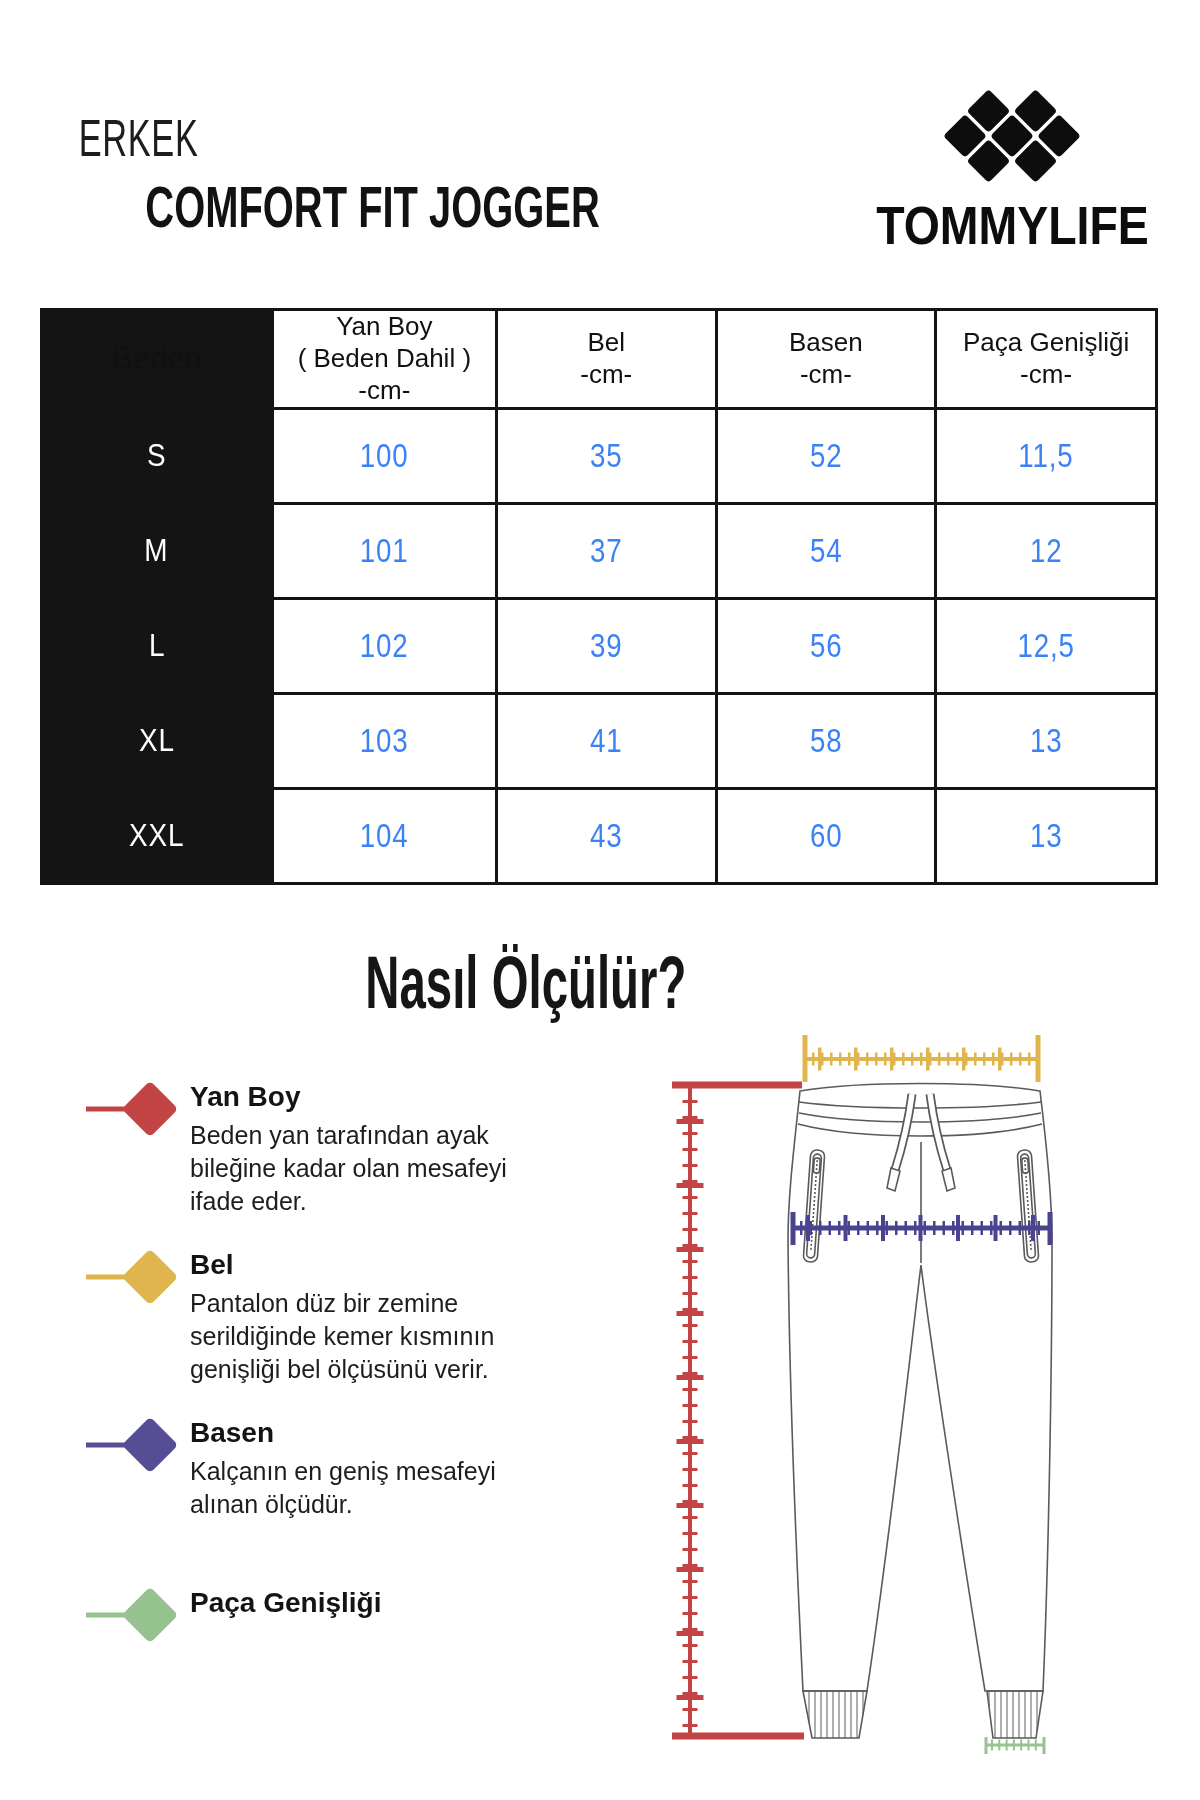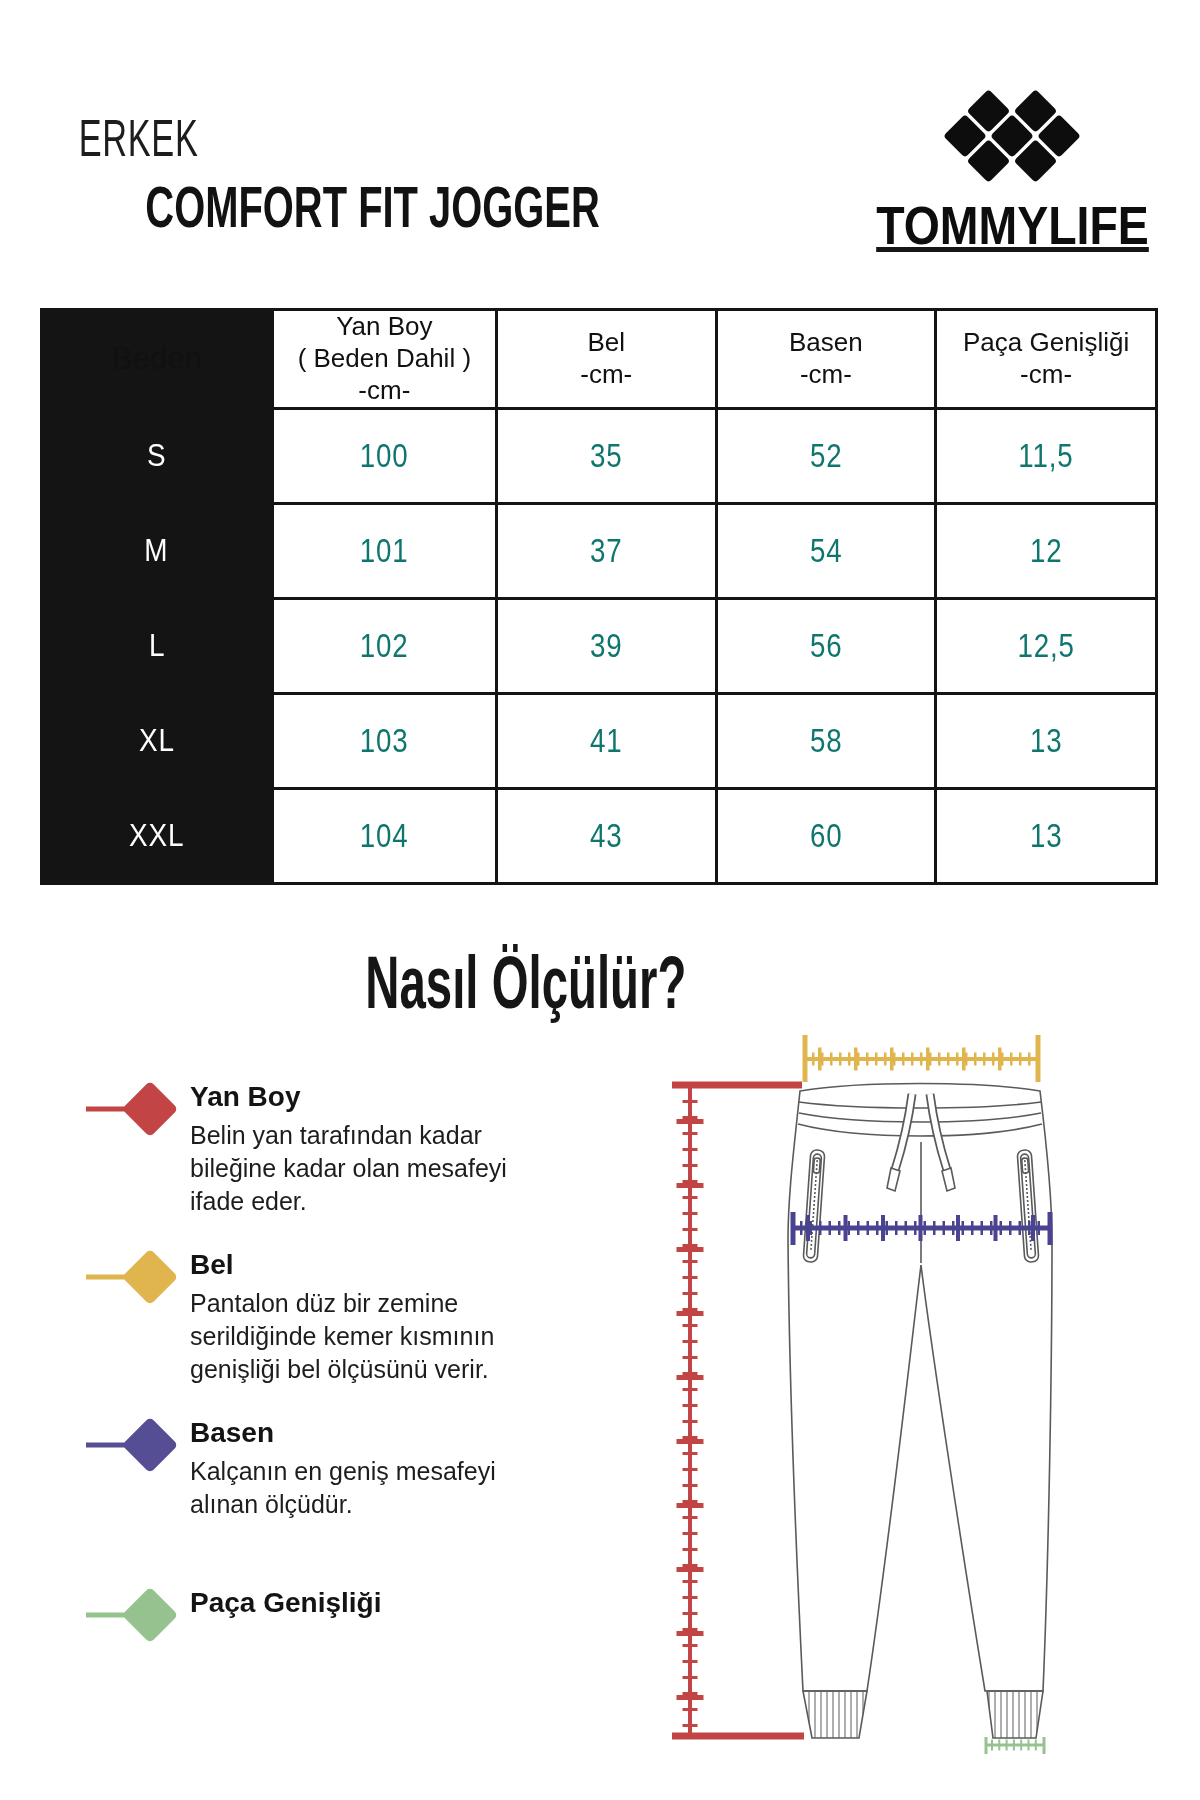--- a/index.html
+++ b/index.html
@@ -6,39 +6,39 @@
   body{
     width:1200px;height:1800px;position:relative;background:#ffffff;
     font-family:"Liberation Sans", sans-serif;color:#161616;overflow:hidden;
   }
   .abs{position:absolute;}
   .condensed{display:inline-block;white-space:nowrap;transform-origin:0 50%;}
 
   
   .category{left:48px;top:108px;font-size:52px;font-weight:400;letter-spacing:1px;transform:scaleX(.66);color:#1d1d1d;}
   .product{left:48px;top:174px;font-size:57px;font-weight:700;letter-spacing:0;transform:scaleX(.70);color:#121212;}
-  .logo-wrap{left:852px;top:84px;width:320px;display:flex;flex-direction:column;align-items:center;text-decoration:underline;}
+  .logo-wrap{left:852px;top:84px;width:320px;display:flex;flex-direction:column;align-items:center;}
   .brand{font-size:54px;font-weight:700;transform:scaleX(.86);transform-origin:50% 50%;margin-top:4px;color:#0d0d0d;}
 
   
   table.size{
     position:absolute;left:40px;top:308px;width:1118px;border-collapse:collapse;
     table-layout:fixed;
   }
   table.size th, table.size td{
     border:3px solid #141414;text-align:center;vertical-align:middle;padding:0;
   }
   table.size thead tr{height:99px;}
   table.size tbody tr{height:95px;}
   th.hdr{font-size:26px;font-weight:400;line-height:1.22;color:#111;}
   th.hdr span{display:block;}
   .beden-col{background:#141414;color:#ffffff;}
   th.beden-head{font-size:31px;font-weight:400;}
   td.size-label{font-size:31px;color:#fff;}
-  td.val{font-size:33px;color:#0f766e;}
+  td.val{font-size:33px;color:#3b82f6;}
   td.val .n{display:inline-block;transform:scaleX(.84);letter-spacing:1px;}
   td.size-label .n{display:inline-block;transform:scaleX(.9);letter-spacing:1px;}
 
   
   .section-title{left:0;top:940px;width:1052px;text-align:center;font-size:74px;font-weight:700;}
   .section-title .condensed{transform:scaleX(.64);transform-origin:50% 50%;}
 
   .legend-item{position:absolute;left:86px;display:flex;align-items:flex-start;}
   .legend-icon{flex:0 0 96px;margin-top:-8px;}
   .legend-text{width:340px;margin-left:8px;}
@@ -145,21 +145,21 @@
   <span class="condensed">Nasıl Ölçülür?</span>
 </div>
 
 <div class="legend-item" style="top:1080px;">
   <svg class="legend-icon" width="96" height="74" viewBox="0 0 96 74">
     <line x1="0" y1="37" x2="46" y2="37" stroke-width="5" stroke="#C24444"></line>
     <rect x="44" y="17" width="40" height="40" rx="5" transform="rotate(45 64 37)" fill="#C24444"></rect>
   </svg>
   <div class="legend-text">
     <div class="legend-title">Yan Boy</div>
-    <div class="legend-desc">Belin yan tarafından kadar bileğine kadar olan mesafeyi ifade eder.</div>
+    <div class="legend-desc">Beden yan tarafından ayak bileğine kadar olan mesafeyi ifade eder.</div>
   </div>
 </div>
 
 <div class="legend-item" style="top:1248px;">
   <svg class="legend-icon" width="96" height="74" viewBox="0 0 96 74">
     <line x1="0" y1="37" x2="46" y2="37" stroke-width="5" stroke="#E0B54E"></line>
     <rect x="44" y="17" width="40" height="40" rx="5" transform="rotate(45 64 37)" fill="#E0B54E"></rect>
   </svg>
   <div class="legend-text">
     <div class="legend-title">Bel</div>

